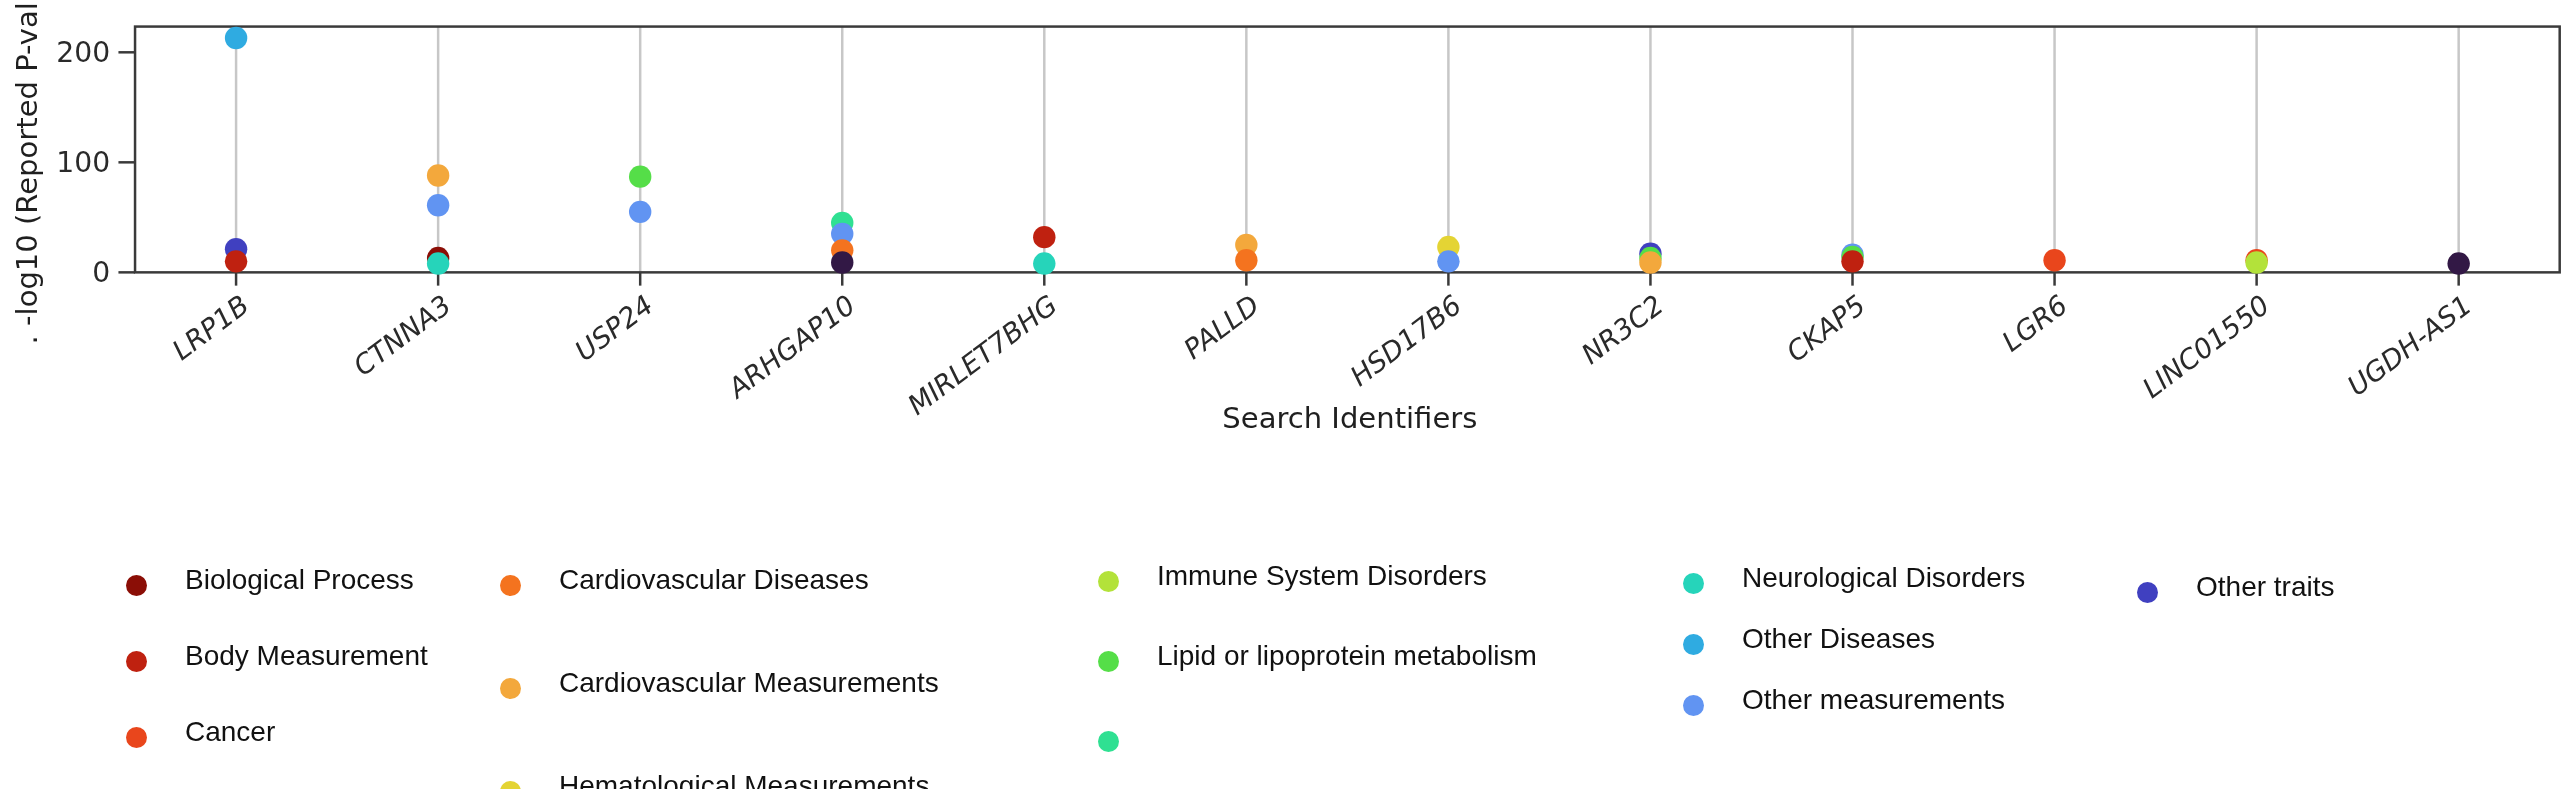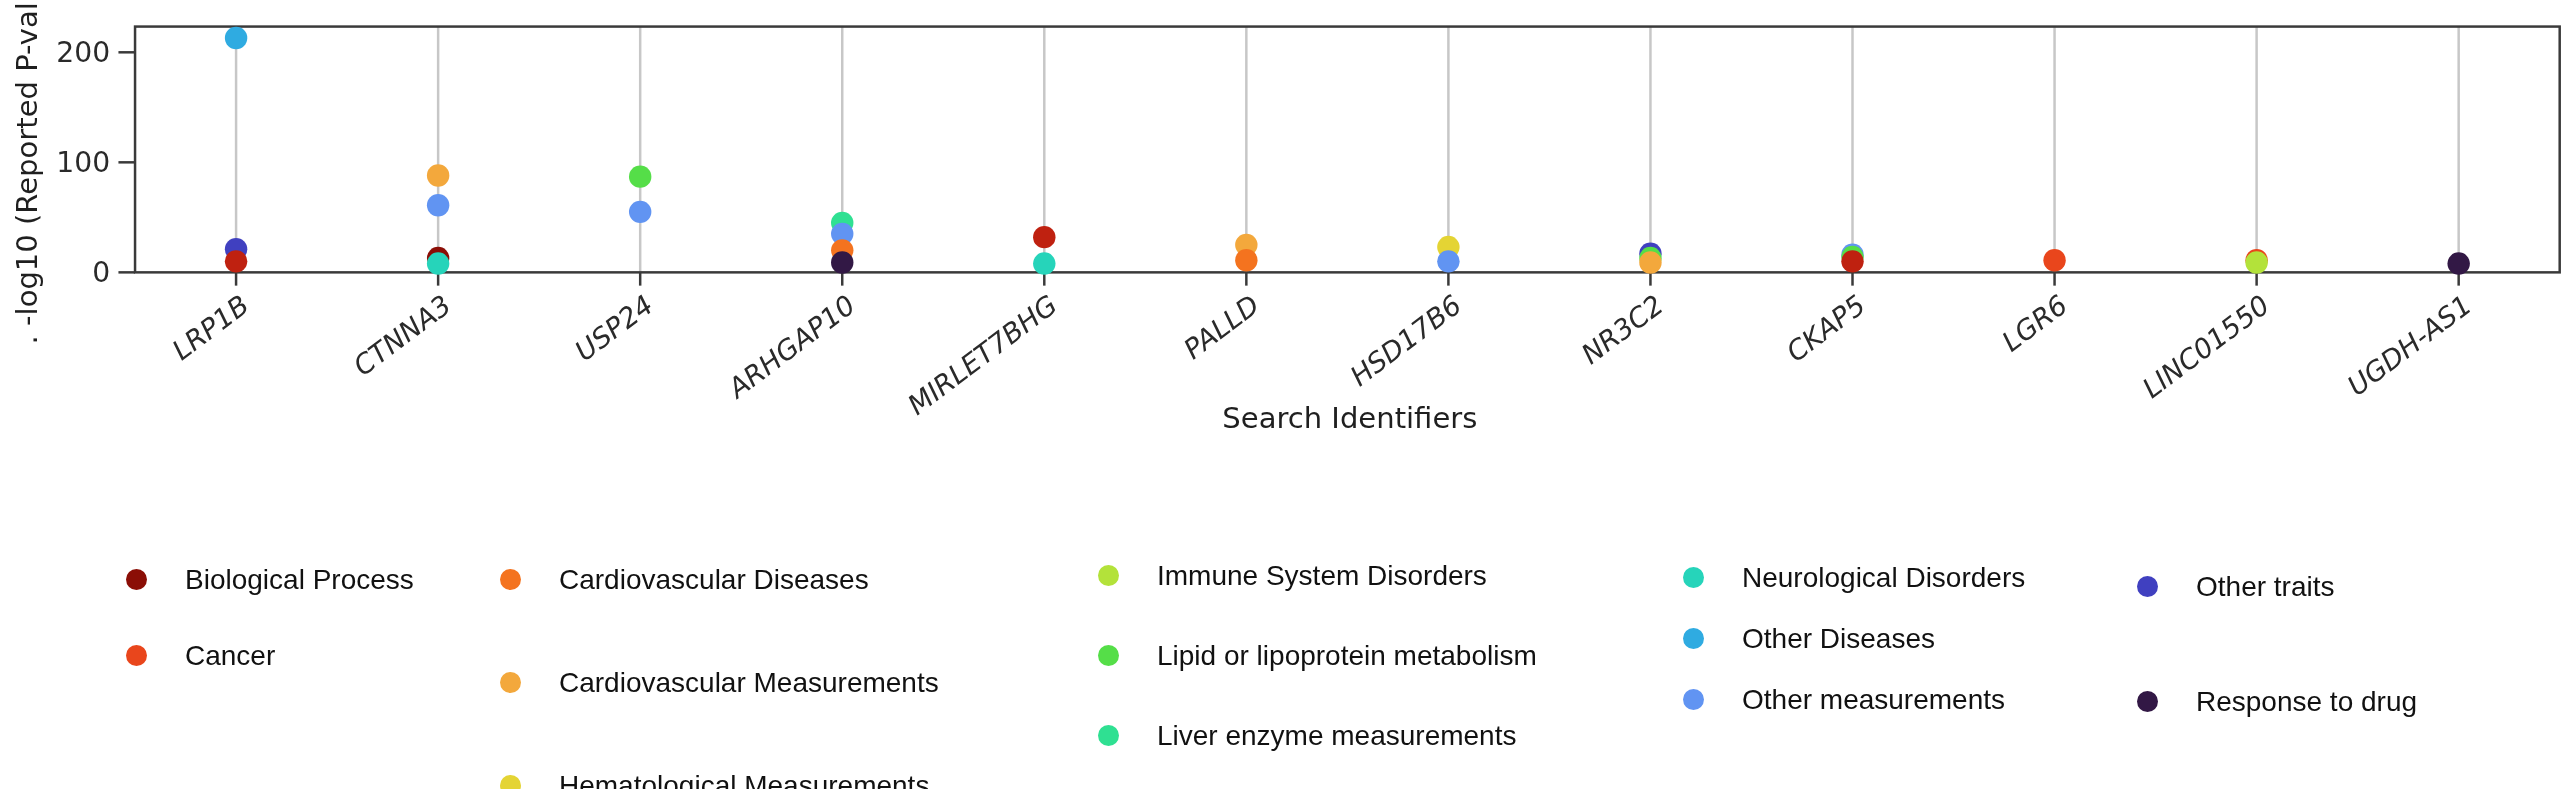--- a/index.html
+++ b/index.html
@@ -20,21 +20,21 @@
   .ytick-label { font-size: 34px; }
   .xtick-gene { font-size: 33px; font-style: italic; }
   .axis-title {
     font-family: "DejaVu Sans", sans-serif;
     font-size: 35px;
     fill: #1f1f1f;
   }
 
   #legend { position: absolute; left: 0; top: 465px; width: 2576px; height: 324px; }
   .legend-col { position: absolute; display: flex; flex-direction: column; }
-  .legend-row { display: flex; align-items: center; height: 33px; }
+  .legend-row { display: flex; align-items: flex-end; height: 33px; }
   .legend-dot {
     width: 21px; height: 21px; border-radius: 50%;
     flex: 0 0 21px;
   }
   .legend-label {
     margin-left: 38px;
     font-size: 28px;
     color: #111111;
     white-space: nowrap;
   }
@@ -130,20 +130,24 @@
     <text class="axis-title" x="1625" y="515" text-anchor="middle">Search Identifiers</text>
   </svg>
 
   <div id="legend">
       <div class="legend-col" style="left: 126px; top: 98px; row-gap: 43px;">
         <div class="legend-row">
           <span class="legend-dot" style="background: rgb(139, 14, 6);"></span>
           <span class="legend-label">Biological Process</span>
         </div>
         <div class="legend-row">
+          <span class="legend-dot" style="background: rgb(191, 33, 16);"></span>
+          <span class="legend-label">Body Measurement</span>
+        </div>
+        <div class="legend-row">
           <span class="legend-dot" style="background: rgb(233, 70, 28);"></span>
           <span class="legend-label">Cancer</span>
         </div>
       </div>
       <div class="legend-col" style="left: 500px; top: 98px; row-gap: 70px;">
         <div class="legend-row">
           <span class="legend-dot" style="background: rgb(244, 115, 31);"></span>
           <span class="legend-label">Cardiovascular Diseases</span>
         </div>
         <div class="legend-row">
@@ -159,21 +163,20 @@
         <div class="legend-row">
           <span class="legend-dot" style="background: rgb(179, 226, 58);"></span>
           <span class="legend-label">Immune System Disorders</span>
         </div>
         <div class="legend-row">
           <span class="legend-dot" style="background: rgb(85, 222, 72);"></span>
           <span class="legend-label">Lipid or lipoprotein metabolism</span>
         </div>
         <div class="legend-row">
           <span class="legend-dot" style="background: rgb(47, 224, 146);"></span>
-          <span class="legend-label">Liver enzyme measurements</span>
         </div>
       </div>
       <div class="legend-col" style="left: 1683px; top: 96px; row-gap: 28px;">
         <div class="legend-row">
           <span class="legend-dot" style="background: rgb(38, 212, 186);"></span>
           <span class="legend-label">Neurological Disorders</span>
         </div>
         <div class="legend-row">
           <span class="legend-dot" style="background: rgb(47, 171, 225);"></span>
           <span class="legend-label">Other Diseases</span>
@@ -181,20 +184,16 @@
         <div class="legend-row">
           <span class="legend-dot" style="background: rgb(97, 148, 242);"></span>
           <span class="legend-label">Other measurements</span>
         </div>
       </div>
       <div class="legend-col" style="left: 2137px; top: 105px; row-gap: 82px;">
         <div class="legend-row">
           <span class="legend-dot" style="background: rgb(64, 64, 192);"></span>
           <span class="legend-label">Other traits</span>
         </div>
-        <div class="legend-row">
-          <span class="legend-dot" style="background: rgb(50, 24, 69);"></span>
-          <span class="legend-label">Response to drug</span>
-        </div>
       </div>
     </div>
 </div>
 
 
 </body></html>

